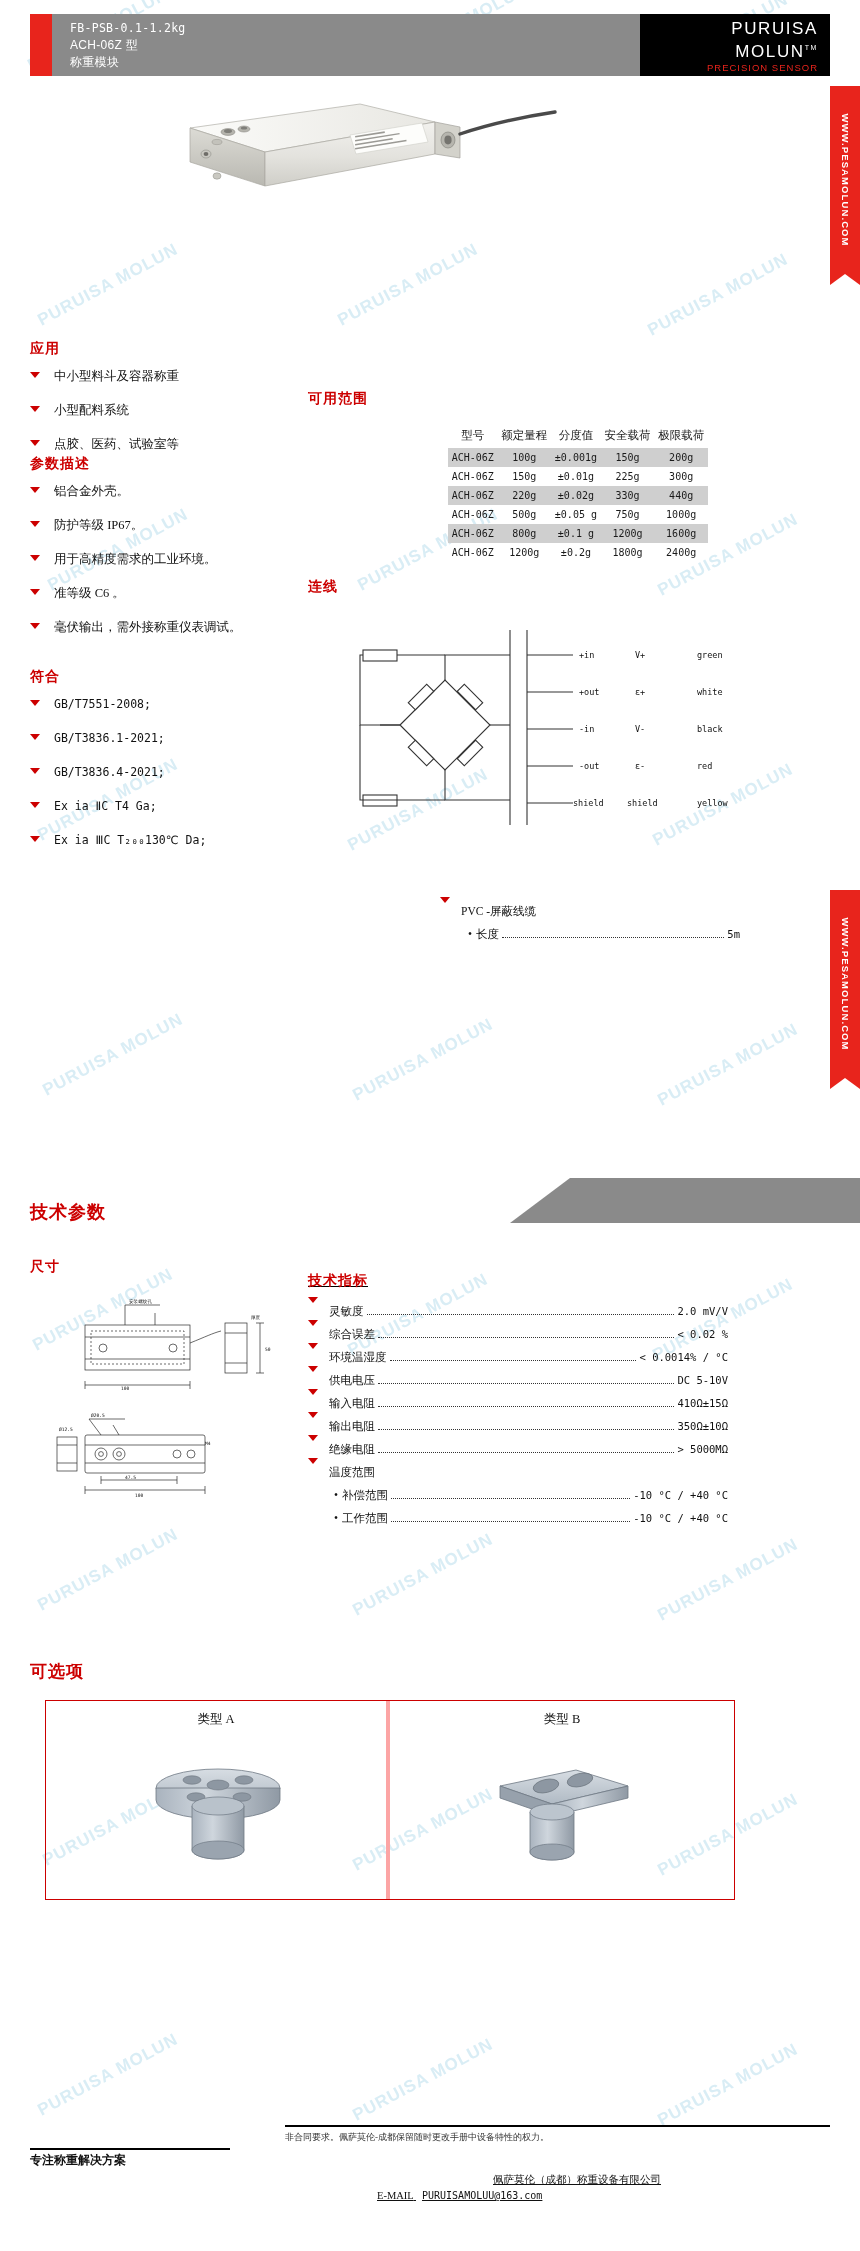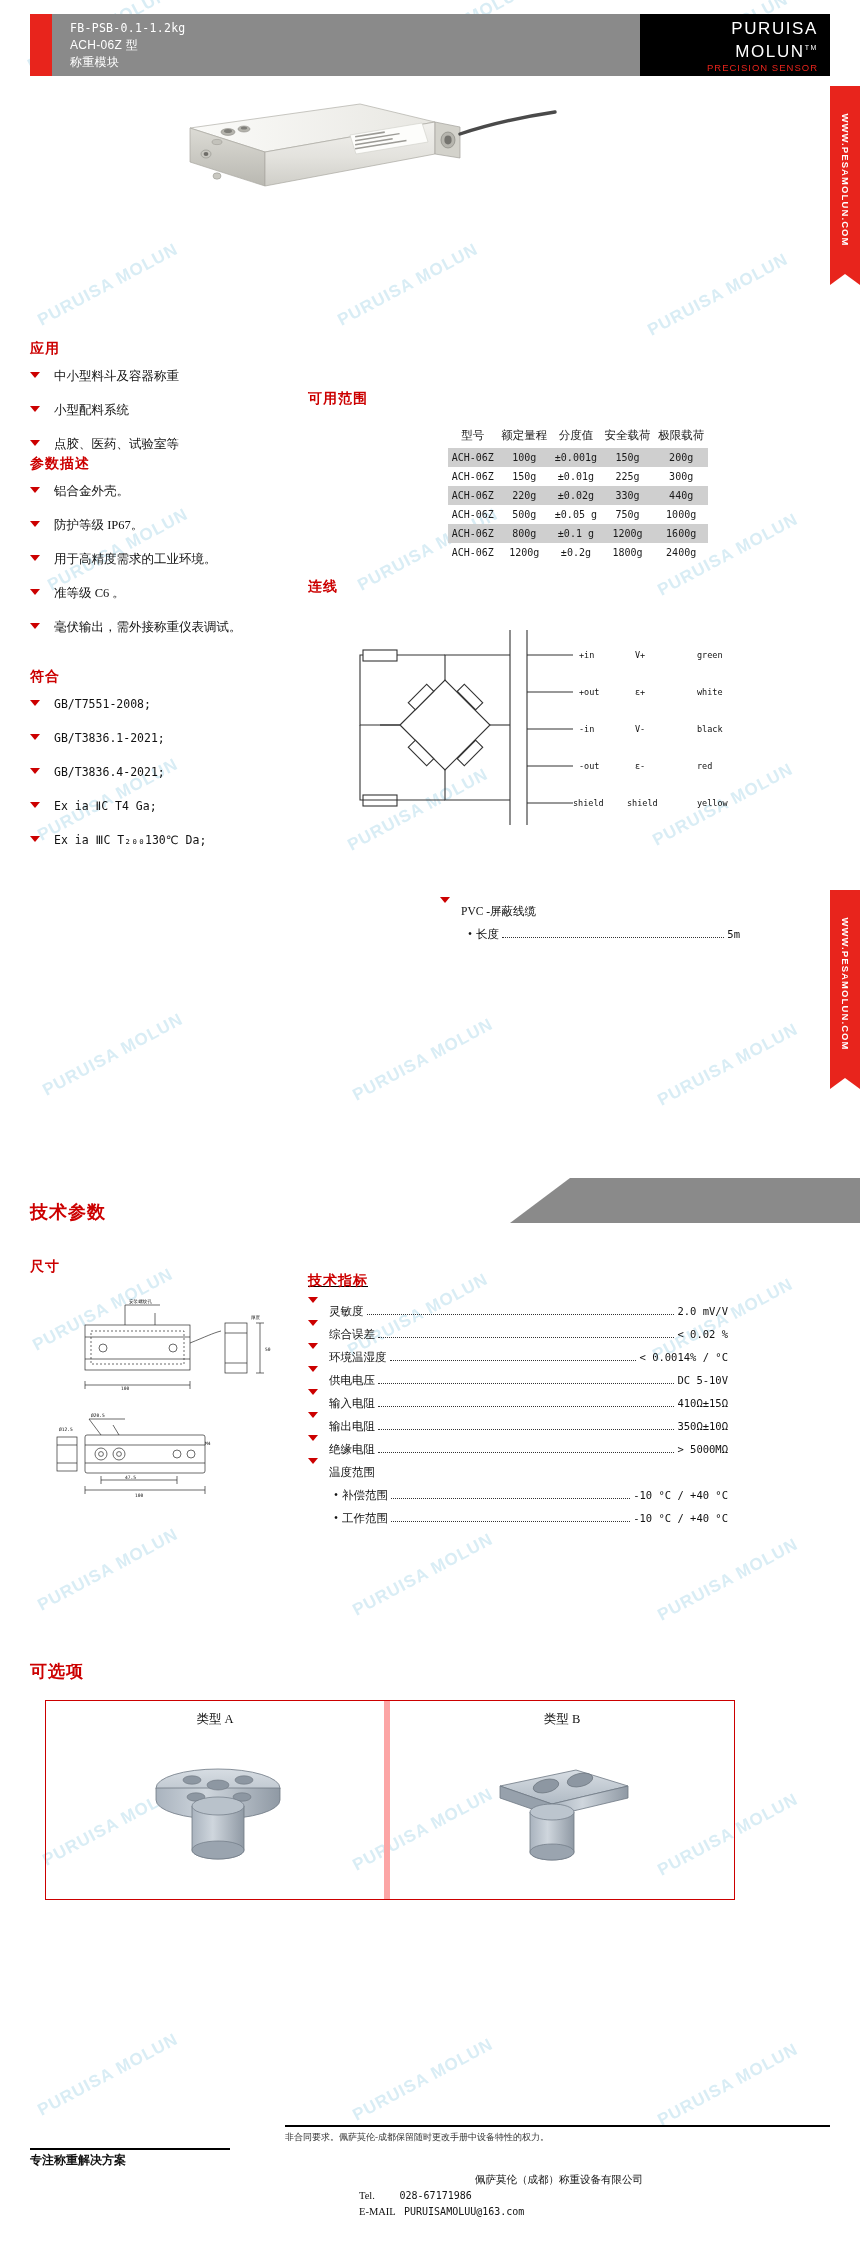--- a/index.html
+++ b/index.html
@@ -149,23 +149,24 @@
     position:absolute; left:30px; top:2152px;
     font-size:12px; font-weight:bold; color:#111;
     font-family:"Liberation Serif", serif;
   }
   .f-note {
     position:absolute; left:285px; top:2130px; width:480px;
     font-size:9px; color:#333; line-height:14px;
     font-family:"Liberation Serif", serif;
   }
   .f-contact {
-    position:absolute; left:269px; top:2172px; width:520px;
+    position:absolute; left:287px; top:2172px; width:520px;
     font-size:10.5px; color:#111; line-height:16px;
     font-family:"Liberation Serif", serif;
+    text-decoration:underline;
   }
   .f-contact .mono { font-family:"DejaVu Sans Mono", monospace; font-size:10px; }
 </style>
 </head>
 <body>
 
 <div class="page">
 
   <div class="wm" style="left:20px;  top:20px;">PURUISA MOLUN</div>
   <div class="wm" style="left:380px; top:15px;">PURUISA MOLUN</div>
@@ -612,21 +613,21 @@
       <span class="dots"></span>
       <span class="val">-10 °C / +40 °C</span>
     </div>
   </div>
 
   <div style="position:absolute; left:30px; top:1660px; z-index:2;">
     <div class="sec-head" style="font-size:17px;">可选项</div>
   </div>
 
   <div style="position:absolute; left:45px; top:1700px; width:690px; height:200px; border:1px solid #cc0000; z-index:2;">
-    <div style="position:absolute; left:0; top:0; width:50%; height:100%; border-right:6px solid #fca5a5;">
+    <div style="position:absolute; left:0; top:0; width:50%; height:100%; border-right:4px solid #fca5a5;">
       <div class="opt-title">类型 A</div>
       <svg width="345" height="160" viewBox="0 0 345 160" style="display:block;">
         <defs>
           <linearGradient id="gA" x1="0" y1="0" x2="1" y2="0">
             <stop offset="0" stop-color="#a9b3be"></stop>
             <stop offset="0.4" stop-color="#cfd6dd"></stop>
             <stop offset="1" stop-color="#8f99a4"></stop>
           </linearGradient>
           <linearGradient id="gAtop" x1="0" y1="0" x2="0" y2="1">
             <stop offset="0" stop-color="#d7dde3"></stop>
@@ -680,22 +681,18 @@
   <div class="footer-line" style="left:30px;  top:2148px; width:200px; height:1.6px;"></div>
   <div class="footer-line" style="left:285px; top:2125px; width:545px; height:1.6px;"></div>
 
   <div class="f-left">专注称重解决方案</div>
 
   <div class="f-note">非合同要求。佩萨莫伦-成都保留随时更改手册中设备特性的权力。</div>
 
   <div class="f-contact">
     <div style="text-align:center; padding-left:60px;">佩萨莫伦（成都）称重设备有限公司</div>
     <div style="text-align:left; padding-left:90px;">
-      <span>Tel.</span>
-      <span class="mono" style="margin-left:22px;">028-67171986</span>
-    </div>
-    <div style="text-align:left; padding-left:90px;">
       <span>E-MAIL</span>
       <span class="mono" style="margin-left:6px;">PURUISAMOLUU@163.com</span>
     </div>
   </div>
 
 </div>
 
 </body></html>

